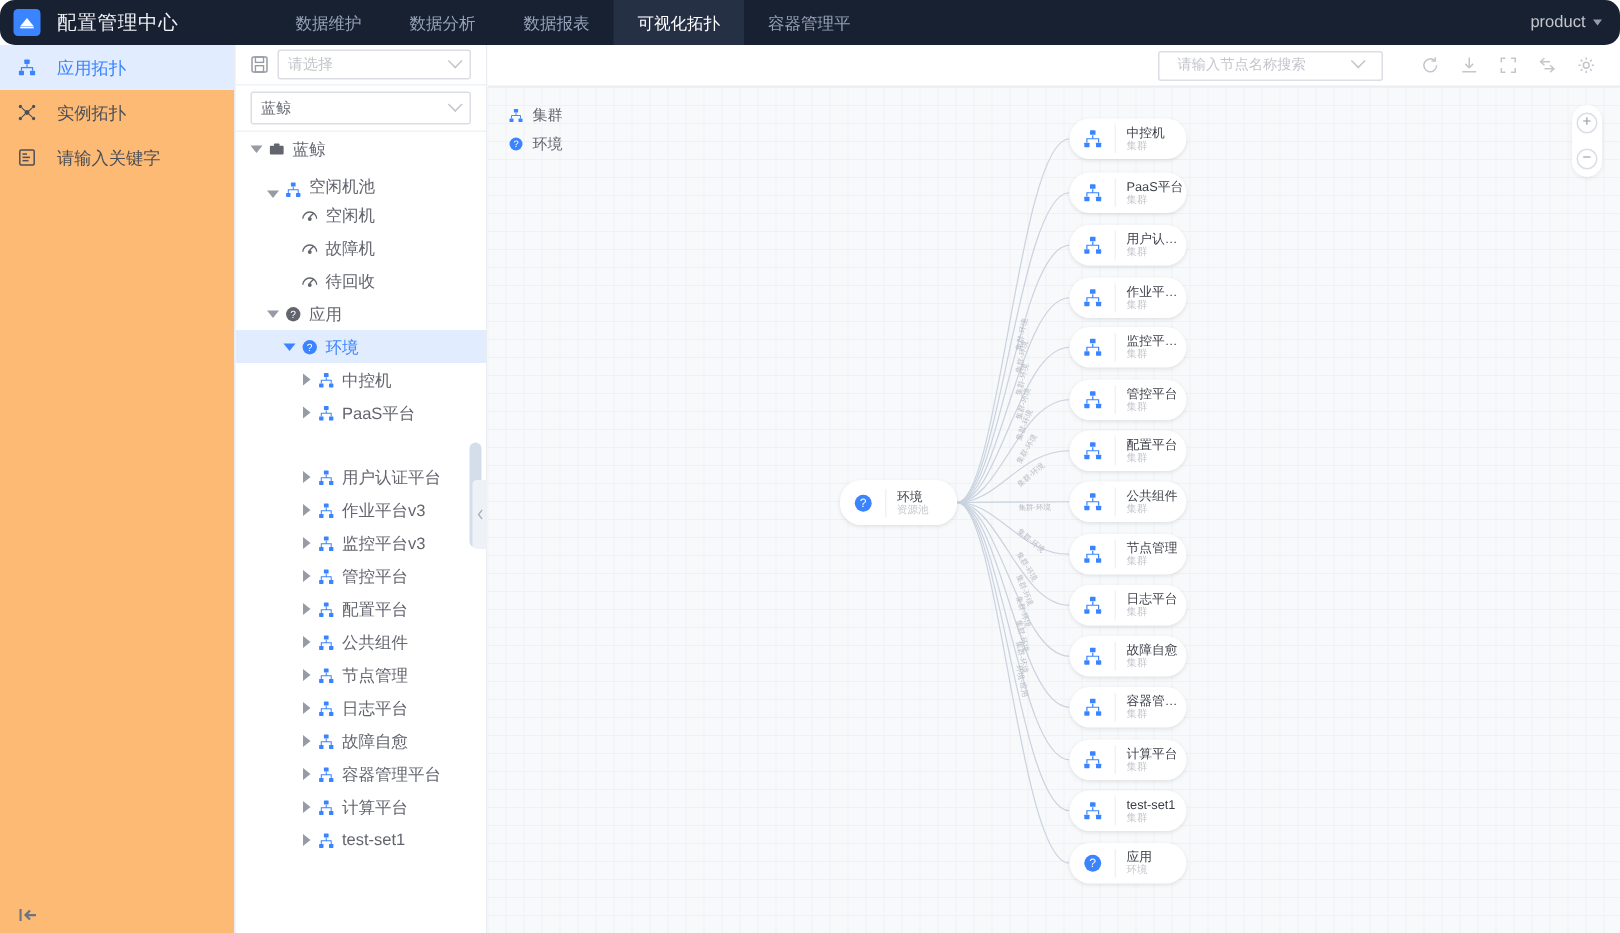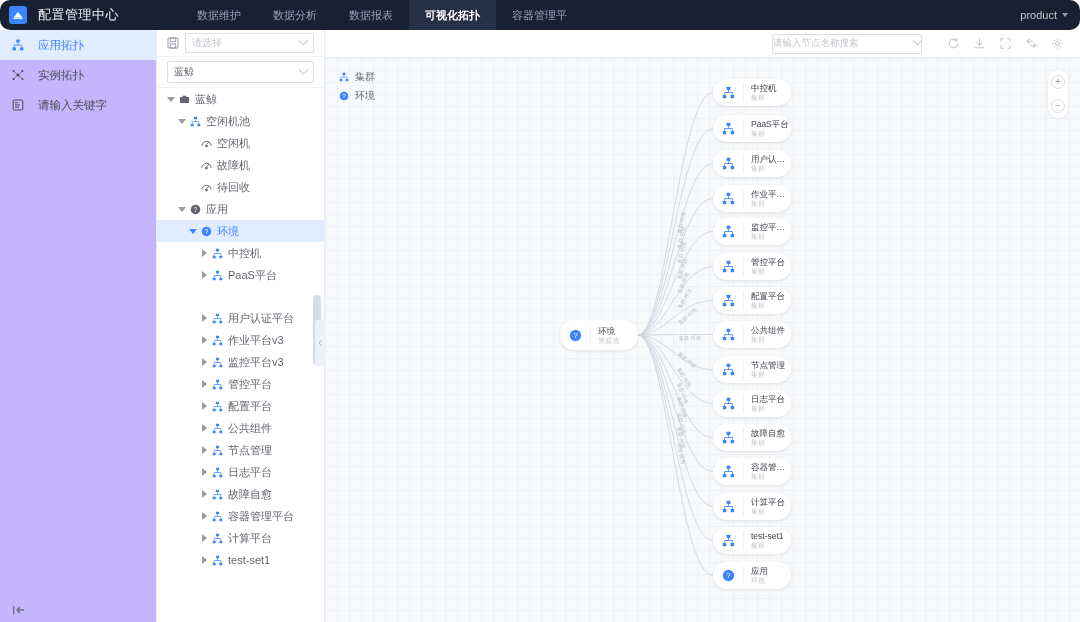--- a/index.html
+++ b/index.html
@@ -22,35 +22,35 @@
   .logo-box svg { display:block; }
   .app-title {
     color: #f0f1f5; font-size: 13px; margin-left: 11px; letter-spacing: .5px;
     white-space: nowrap;
   }
   .nav { display: flex; align-items: flex-end; height: 30px; margin-left: 62px; }
   .nav-item {
     color: #96a2b9; font-size: 11px; padding: 0 16px; height: 30px;
     display: flex; align-items: center; cursor: pointer; white-space: nowrap;
   }
-  .nav-item.active { color: #fff; background: #263045; font-weight: bold; }
+  .nav-item.active { color: #fff; background: #263045; font-weight: normal; }
   .header-right {
     position: absolute; right: 12px; top: 0; height: 30px;
     display: flex; align-items: center; color: #c4c6cc; font-size: 11px;
   }
   .caret-down {
     display: inline-block; margin-left: 5px;
     border-left: 3.5px solid transparent; border-right: 3.5px solid transparent;
     border-top: 4px solid #979ba5;
   }
 
   
   .leftnav {
     position: absolute; top: 30px; left: 0; width: 157px; height: 592px;
-    background: #c4b5fd; border-right: 1px solid #e9edf1;
+    background: #fdba74; border-right: 1px solid #e9edf1;
   }
   .leftnav-item {
     height: 30px; display: flex; align-items: center; padding-left: 12px;
     font-size: 11.5px; color: #4c4f56; cursor: pointer;
   }
   .leftnav-item.active { background: #e1ecff; color: #3a84ff; }
   .leftnav-item .ic { width: 18px; display: flex; align-items: center; justify-content: flex-start; }
   .leftnav-item .lbl { margin-left: 8px; white-space: nowrap; }
   .collapse-btn {
     position: absolute; bottom: 6px; left: 12px; color: #6b7280;
@@ -123,21 +123,21 @@
   }
 
   
   .maintoolbar {
     position: absolute; top: 30px; left: 325px; width: 755px; height: 28px;
     background: #fff; border-bottom: 1px solid #e9edf1;
     display: flex; align-items: center; justify-content: flex-end; padding-right: 10px;
   }
   .node-search {
     width: 150px; height: 20px; border: 1px solid #dcdee5; border-radius: 2px;
-    display: flex; align-items: center; padding: 0 0; font-size: 9.5px;
+    display: flex; align-items: center; padding: 0 12px; font-size: 9.5px;
     color: #c4c6cc; margin-right: 18px; background: #fff;
   }
   .node-search .v { flex: 1; white-space: nowrap; overflow: hidden; }
   .tb-ic {
     width: 26px; height: 26px; display: flex; align-items: center;
     justify-content: center; cursor: pointer;
   }
 
   
   .canvas {
@@ -291,21 +291,21 @@
             <i class="tri-d"></i>
           </span>
           <span class="ticon">
             <svg width="11" height="11" viewBox="0 0 12 12">
               <rect x="1" y="3.4" width="10" height="6.4" rx=".8" fill="#63656e"></rect>
               <rect x="4" y="1.8" width="4" height="1.8" rx=".5" fill="#63656e"></rect>
             </svg>
           </span>
           <span class="tlabel">蓝鲸</span>
         </div>
-        <div class="tnode" style="padding-left: 19px;">
+        <div class="tnode" style="padding-left: 19px; align-items: flex-end;">
           <span class="tw">
             <i class="tri-d"></i>
           </span>
           <span class="ticon">
             <svg width="11" height="11" viewBox="0 0 12 12">
               <rect x="4.3" y="0.8" width="3.4" height="2.8" rx=".4" fill="#3a84ff"></rect>
               <rect x="0.8" y="8.4" width="3.2" height="2.8" rx=".4" fill="#3a84ff"></rect>
               <rect x="8" y="8.4" width="3.2" height="2.8" rx=".4" fill="#3a84ff"></rect>
               <path d="M6 3.8v2.2M2.4 8.3V6h7.2v2.3" stroke="#3a84ff" stroke-width=".75" fill="none"></path>
             </svg>

